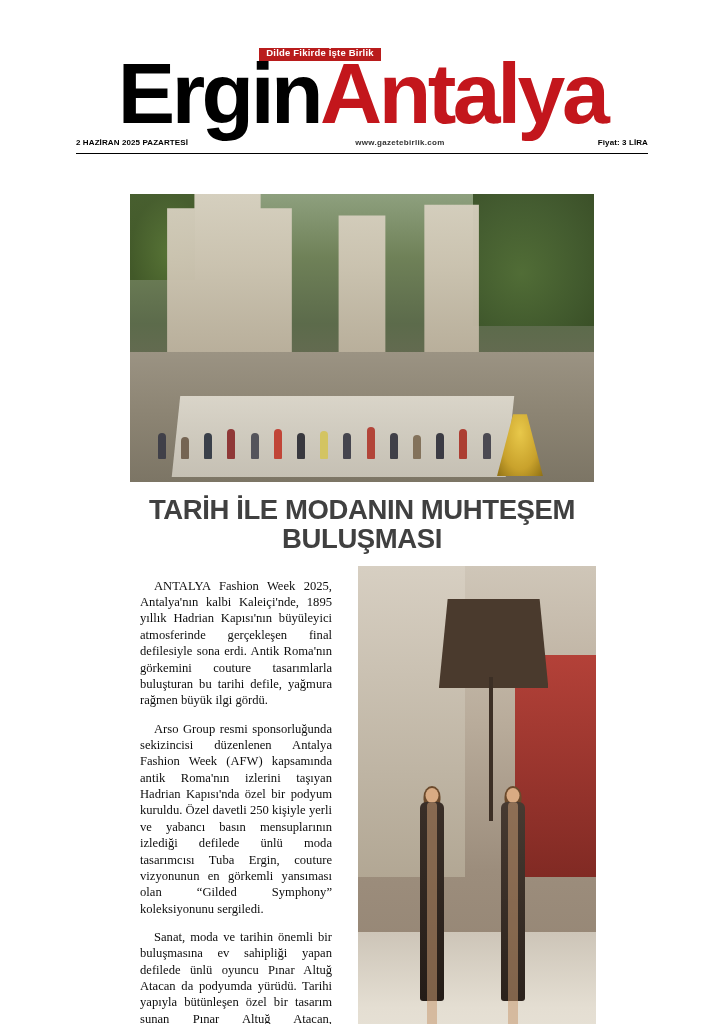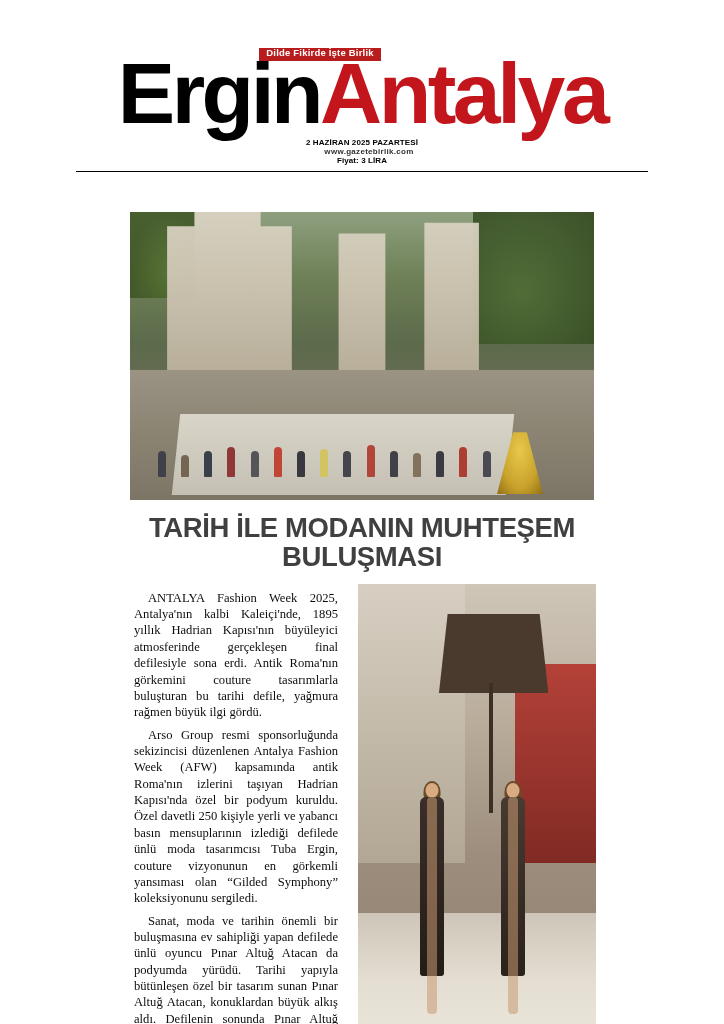--- a/index.html
+++ b/index.html
@@ -63,21 +63,20 @@
   .masthead-info {
     display: flex;
     justify-content: space-between;
     align-items: center;
     font-family: "Liberation Sans", sans-serif;
     font-size: 8px;
     font-weight: bold;
     color: #000;
     margin: 8px 36px 0 36px;
     letter-spacing: 0.1px;
-    flex-direction: column;
   }
   .masthead-info .center-url {
     font-weight: bold;
     color: #333;
     letter-spacing: 0.3px;
     padding-left: 14px;
   }
 
   .rule {
     border: 0;
@@ -193,21 +192,21 @@
     width: 216px;
     flex: 0 0 216px;
     font-family: "Liberation Serif", serif;
     font-size: 12.6px;
     line-height: 1.30;
     text-align: justify;
     color: #0d0d0d;
     hyphens: auto;
   }
   .col-text p {
-    margin: 6px;
+    margin: 12px;
     text-indent: 14px;
   }
   .col-text p + p { margin-top: 1px; }
 
   .col-photo {
     flex: 1 1 auto;
     align-self: stretch;
     position: relative;
     overflow: hidden;
     min-height: 430px;

